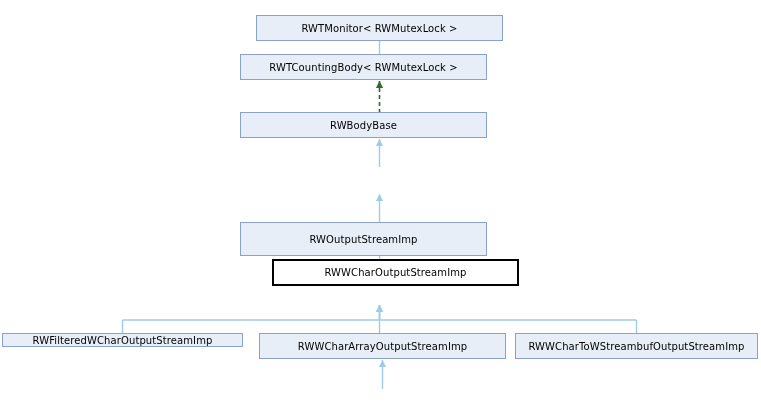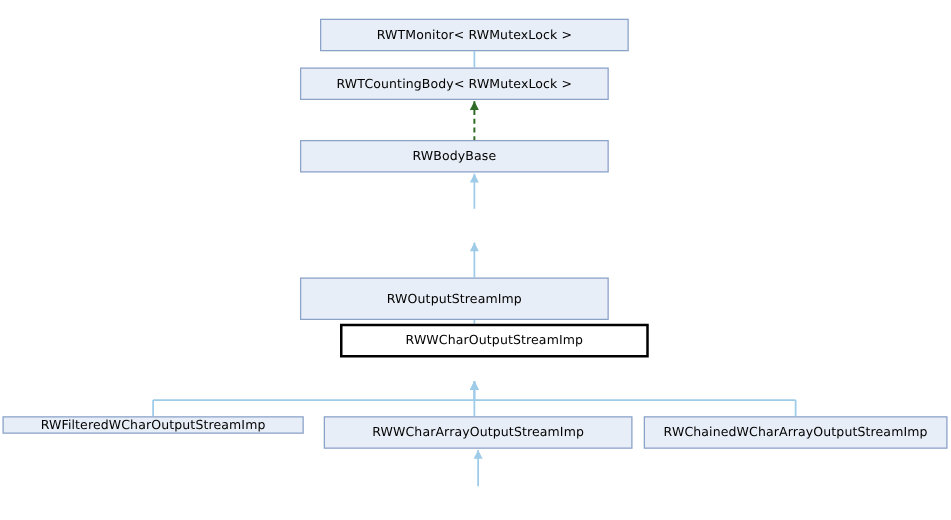--- a/index.html
+++ b/index.html
@@ -92,15 +92,15 @@
     <div class="node current" style="left: 256px; top: 259px; width: 247px; height: 27px; margin-left: 16px;">
       <span class="node-label">RWWCharOutputStreamImp</span>
     </div>
     <div class="node" style="left: 2px; top: 333px; width: 241px; height: 14px;">
       <span class="node-label">RWFilteredWCharOutputStreamImp</span>
     </div>
     <div class="node" style="left: 259px; top: 333px; width: 247px; height: 26px;">
       <span class="node-label">RWWCharArrayOutputStreamImp</span>
     </div>
     <div class="node" style="left: 515px; top: 333px; width: 243px; height: 26px;">
-      <span class="node-label">RWChainedWCharArrayOutputStreamImp</span>
+      <span class="node-label">RWWCharToWStreambufOutputStreamImp</span>
     </div>
   </div>
 
 </body></html>

